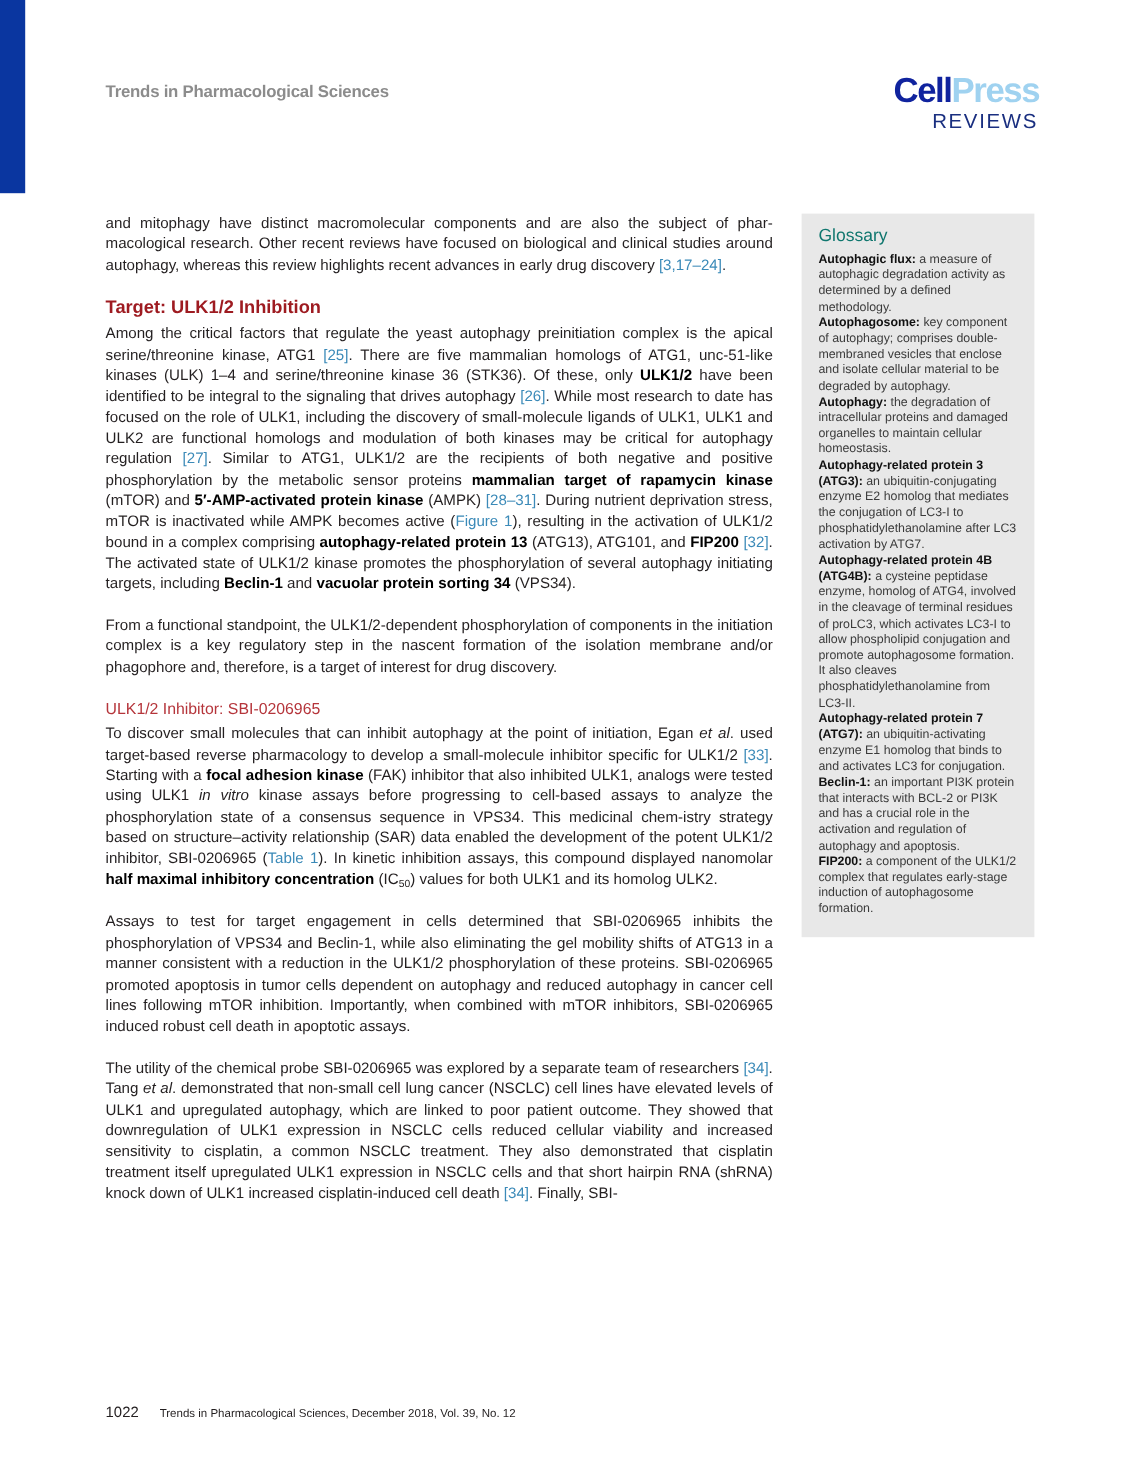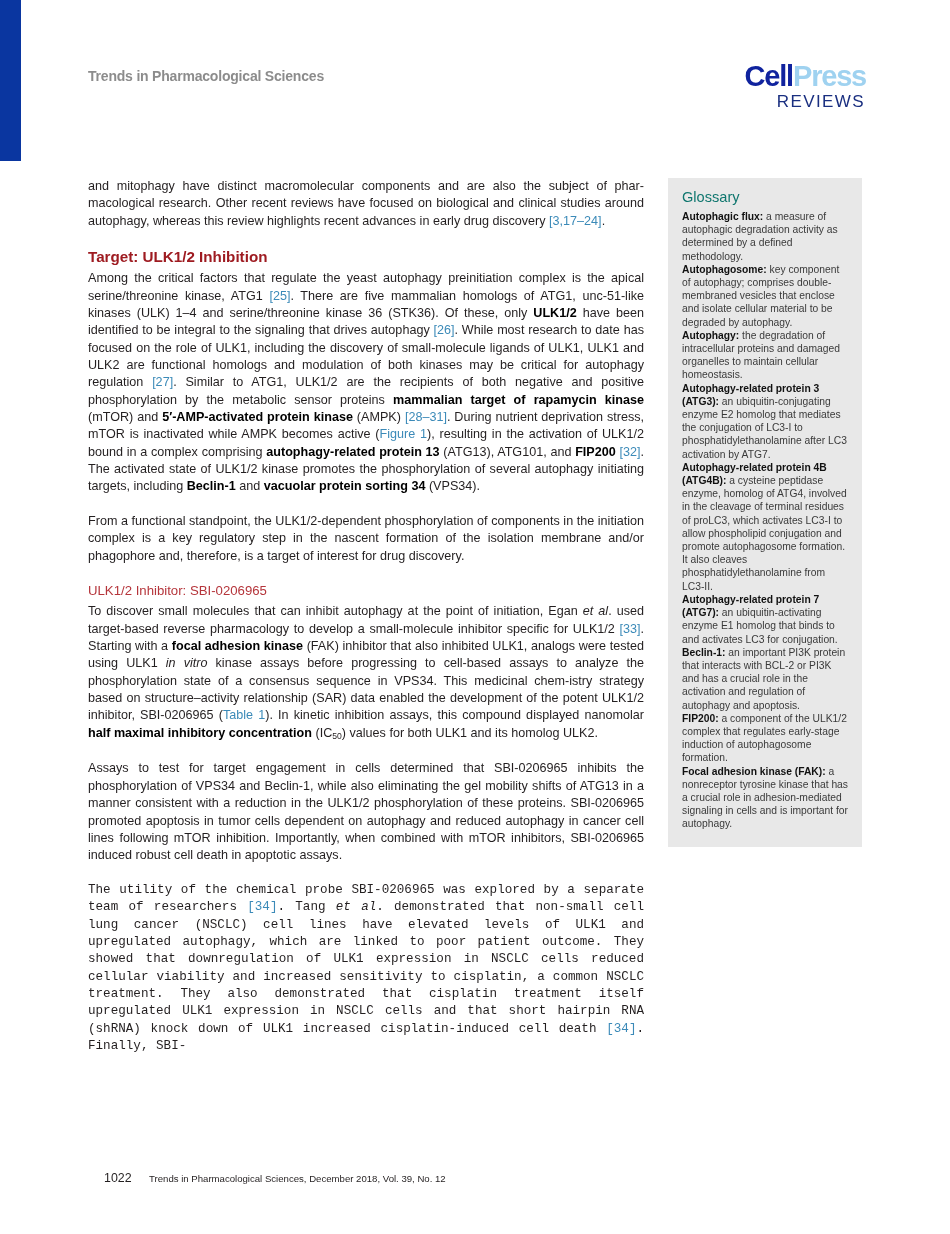--- a/index.html
+++ b/index.html
@@ -77,21 +77,21 @@
     margin: 0;
   }
   .body-par {
     font-size: 12.6px;
     line-height: 17.35px;
     text-align: justify;
     color: #231f20;
     margin-bottom: 17.3px !important;
     hyphens: none;
   }
-  .body-par.tight { margin-bottom: 0 !important; font-family: Liberation Mono, monospace; }
+  .body-par.tight { margin-bottom: 0 !important; }
   h2.section-head {
     font-size: 15.2px;
     font-weight: bold;
     color: #9e1b21;
     line-height: 19px;
     margin-top: 11px !important;
     margin-bottom: 4px !important;
   }
   h3.sub-head {
     font-size: 13.2px;
@@ -130,21 +130,21 @@
     margin: 0;
   }
   .gloss-term {
     font-weight: bold;
     color: #111;
   }
 
   
   #page-footer {
     position: absolute;
-    left: 104px;
+    left: 88px;
     bottom: 48px;
     white-space: nowrap;
     text-align: right;
   }
   #folio {
     font-size: 12.4px;
     color: #231f20;
     display: inline-block;
     vertical-align: baseline;
   }
@@ -195,20 +195,19 @@
   <div id="glossary-title">Glossary</div>
   <div id="glossary-entries">
       <p class="gloss-entry"><span class="gloss-term">Autophagic flux:</span><span> a measure of autophagic degradation activity as determined by a defined methodology.</span></p>
       <p class="gloss-entry"><span class="gloss-term">Autophagosome:</span><span> key component of autophagy; comprises double-membraned vesicles that enclose and isolate cellular material to be degraded by autophagy.</span></p>
       <p class="gloss-entry"><span class="gloss-term">Autophagy:</span><span> the degradation of intracellular proteins and damaged organelles to maintain cellular homeostasis.</span></p>
       <p class="gloss-entry"><span class="gloss-term">Autophagy-related protein 3 (ATG3):</span><span> an ubiquitin-conjugating enzyme E2 homolog that mediates the conjugation of LC3-I to phosphatidylethanolamine after LC3 activation by ATG7.</span></p>
       <p class="gloss-entry"><span class="gloss-term">Autophagy-related protein 4B (ATG4B):</span><span> a cysteine peptidase enzyme, homolog of ATG4, involved in the cleavage of terminal residues of proLC3, which activates LC3-I to allow phospholipid conjugation and promote autophagosome formation. It also cleaves phosphatidylethanolamine from LC3-II.</span></p>
       <p class="gloss-entry"><span class="gloss-term">Autophagy-related protein 7 (ATG7):</span><span> an ubiquitin-activating enzyme E1 homolog that binds to and activates LC3 for conjugation.</span></p>
       <p class="gloss-entry"><span class="gloss-term">Beclin-1:</span><span> an important PI3K protein that interacts with BCL-2 or PI3K and has a crucial role in the activation and regulation of autophagy and apoptosis.</span></p>
       <p class="gloss-entry"><span class="gloss-term">FIP200:</span><span> a component of the ULK1/2 complex that regulates early-stage induction of autophagosome formation.</span></p>
-      <p class="gloss-entry"><span class="gloss-term">Focal adhesion kinase (FAK):</span><span> a nonreceptor tyrosine kinase that has a crucial role in adhesion-mediated signaling in cells and is important for autophagy.</span></p>
     </div>
 </aside>
 
 <div id="page-footer">
   <span id="folio">1022</span>
   <span id="footer-citation">Trends in Pharmacological Sciences, December 2018, Vol. 39, No. 12</span>
 </div>
 
 </body></html>

